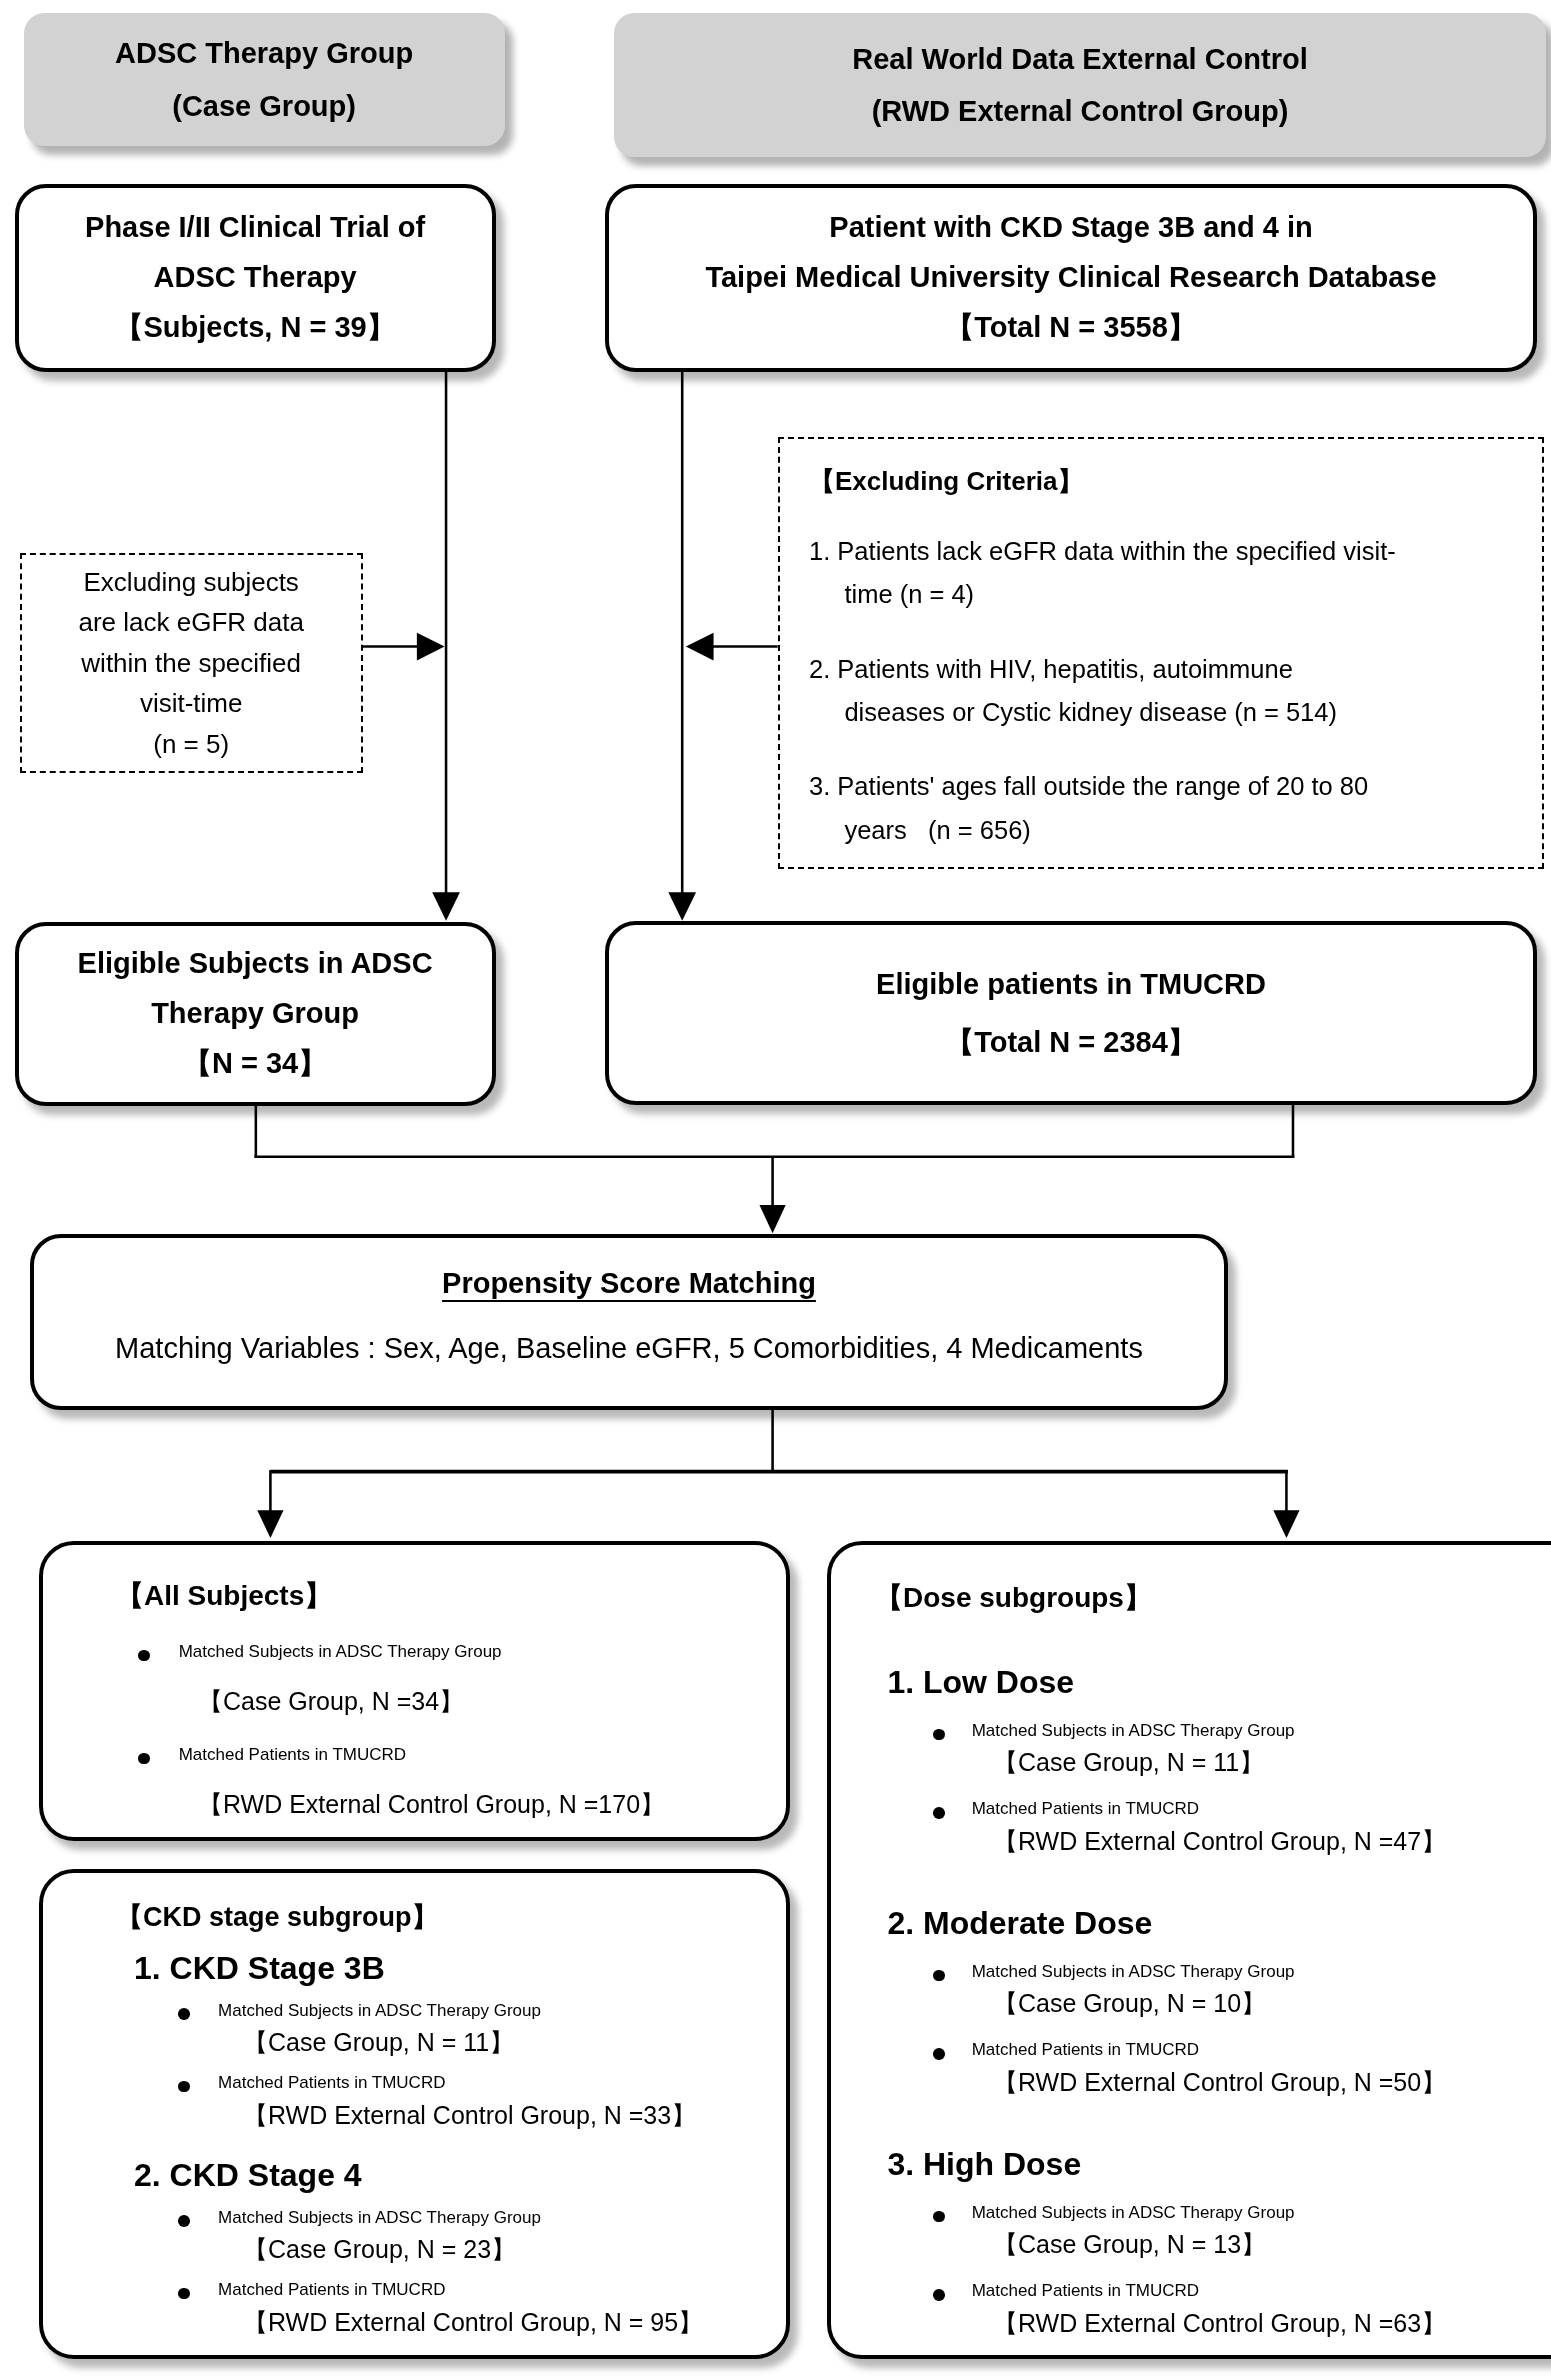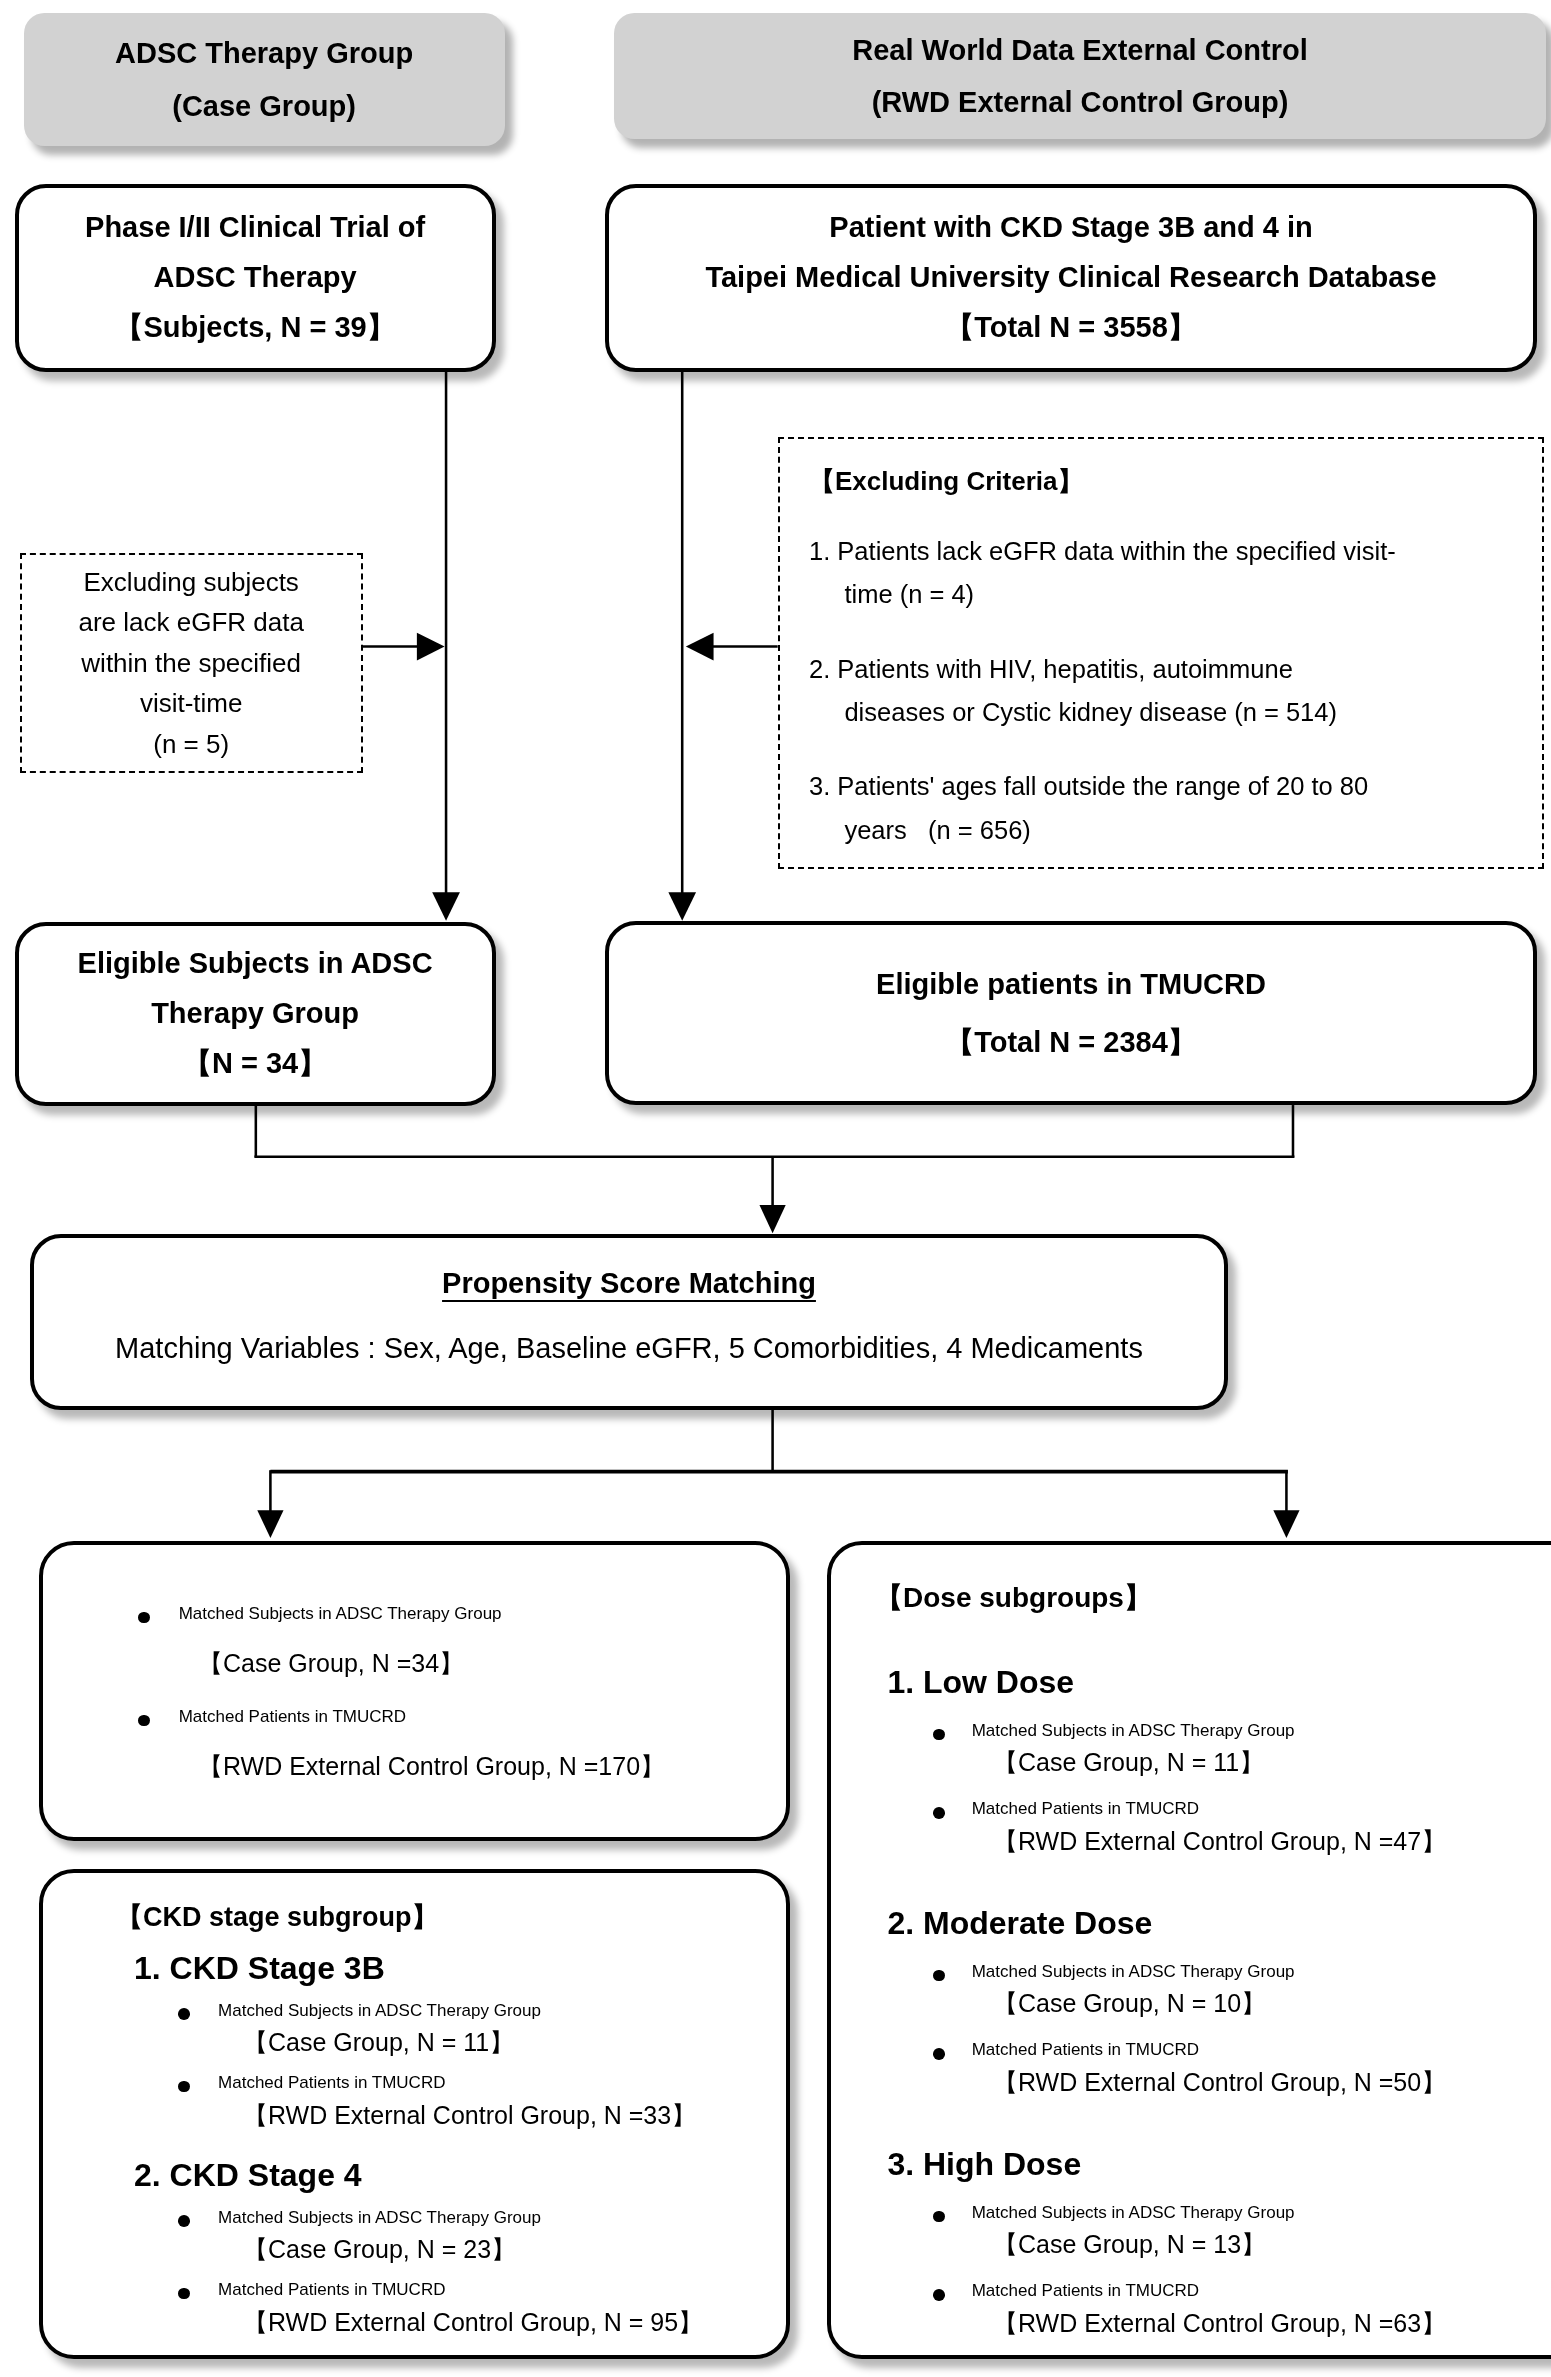--- a/index.html
+++ b/index.html
@@ -103,21 +103,21 @@
       <polygon points="1042,1653 1078,1653 1060,1692"></polygon>
       <polygon points="353,2072 389,2072 371,2110"></polygon>
       <polygon points="1747,2072 1783,2072 1765,2110"></polygon>
     </g>
   </svg>
 
   <div class="node hdr" style="left:14.6px;top:13px;width:481px;height:133px;">
     <span>ADSC Therapy Group
 (Case Group)</span>
   </div>
-  <div class="node hdr" style="left:605px;top:13px;width:932px;height:126px;">
+  <div class="node hdr" style="left:605px;top:13px;width:932px;height:144px;">
     <span>Real World Data External Control
 (RWD External Control Group)</span>
   </div>
 
   <div class="node box" style="left:14.6px;top:184px;width:481px;height:188px;">
     <span>Phase I/II Clinical Trial of
 ADSC Therapy
 【Subjects, N = 39】</span>
   </div>
   <div class="node box" style="left:605px;top:184px;width:932px;height:188px;">
@@ -153,20 +153,21 @@
     <span>Eligible patients in TMUCRD
 【Total N = 2384】</span>
   </div>
 
   <div class="node psm" style="left:30px;top:1234px;width:1198px;height:176px;">
     <div class="psm-title">Propensity Score Matching</div>
     <div class="psm-sub">Matching Variables : Sex, Age, Baseline eGFR, 5 Comorbidities, 4 Medicaments</div>
   </div>
 
   <div id="panel-all" class="node panel" style="left:39px;top:1541px;width:751px;height:300px;">
+    <div class="panel-title">【All Subjects】</div>
     <div class="bullet">
       <span class="dot"></span>
       <span class="btext">Matched Subjects in ADSC Therapy Group</span>
     </div>
     <div class="sub">【Case Group, N =34】</div>
     <div class="bullet">
       <span class="dot"></span>
       <span class="btext">Matched Patients in TMUCRD</span>
     </div>
     <div class="sub">【RWD External Control Group, N =170】</div>

